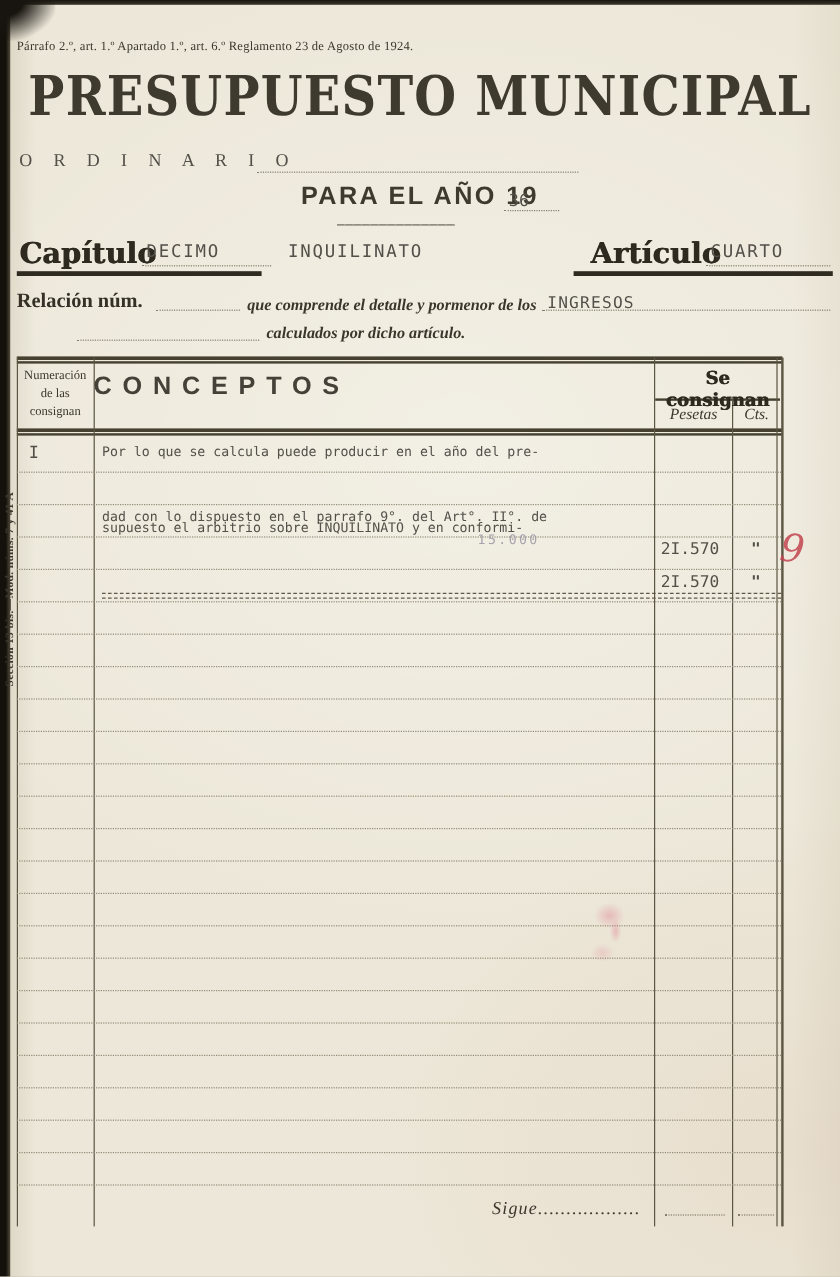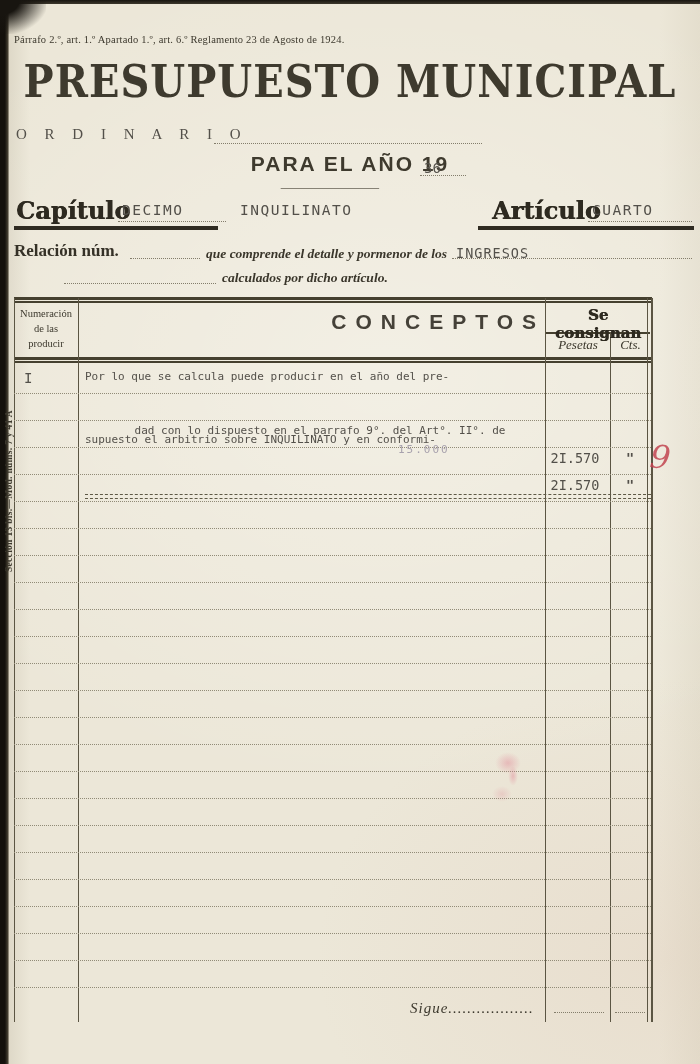--- a/index.html
+++ b/index.html
@@ -49,21 +49,21 @@
   .rel-clause{left:206px;top:246px;font-size:13.5px;font-weight:bold;}
   .rel-typed{left:456px;top:245px;font-size:13.5px;letter-spacing:1px;}
   .rel-clause2{left:222px;top:270px;font-size:13.5px;font-weight:bold;text-align:right;}
 
   .hrule{position:absolute;background:#45402f;height:1.5px;}
   .hrule.heavy{height:2.5px;}
   .vrule{position:absolute;width:1.3px;background:#5b5543;}
 
   .col1-head{left:14px;top:306px;width:64px;text-align:center;font-size:10.5px;line-height:1.45;
              white-space:pre-line;color:#3c382d;}
-  .conceptos{left:78px;top:310px;width:467px;text-align:right;font-family:"Liberation Sans",sans-serif;
+  .conceptos{left:78px;top:310px;width:467px;text-align:left;font-family:"Liberation Sans",sans-serif;
              font-weight:bold;font-size:21px;letter-spacing:9px;color:#45413а;color:#454138;}
   .consignan{left:546px;top:306px;width:104px;text-align:center;font-size:15px;}
   .pesetas-head{left:546px;top:337px;width:64px;text-align:center;font-size:13px;}
   .cts-head{left:611px;top:337px;width:39px;text-align:center;font-size:13px;}
 
   .dotrow{position:absolute;left:14px;width:637px;height:0;border-top:1.3px dotted #918b77;}
 
   .partida{left:24px;top:370px;font-size:14px;letter-spacing:1px;}
   .cline{left:85px;width:470px;font-size:11px;white-space:pre;}
   .pencil{left:398px;top:443px;font-size:11px;color:#9b94a4;letter-spacing:2px;opacity:.85;}
@@ -125,21 +125,21 @@
 
   <div class="vrule" style="left:14px;top:298px;height:724px;"></div>
   <div class="vrule" style="left:78px;top:298px;height:724px;"></div>
   <div class="vrule" style="left:545px;top:298px;height:724px;"></div>
   <div class="vrule" style="left:610px;top:332px;height:690px;"></div>
   <div class="vrule" style="left:647px;top:298px;height:724px;"></div>
   <div class="vrule" style="left:651px;top:298px;height:724px;width:2px;"></div>
 
   <div class="abs col1-head printed">Numeración
 de las
-producir</div>
+consignan</div>
   <div class="abs conceptos">CONCEPTOS</div>
   <div class="abs consignan gothic">Se consignan</div>
   <div class="abs pesetas-head printed ital">Pesetas</div>
   <div class="abs cts-head printed ital">Cts.</div>
 
   <div id="rows">
       <div class="dotrow" style="top: 393px;"></div>
       <div class="dotrow" style="top: 420px;"></div>
       <div class="dotrow" style="top: 447px;"></div>
       <div class="dotrow" style="top: 474px;"></div>
@@ -160,21 +160,21 @@
       <div class="dotrow" style="top: 879px;"></div>
       <div class="dotrow" style="top: 906px;"></div>
       <div class="dotrow" style="top: 933px;"></div>
       <div class="dotrow" style="top: 960px;"></div>
       <div class="dotrow" style="top: 987px;"></div>
     </div>
 
   <div class="abs typed partida">I</div>
   <div class="abs typed cline" style="top:370px;">Por lo que se calcula puede producir en el año del pre-</div>
   <div class="abs typed cline" style="top:397px;margin-top:36px;">supuesto el arbitrio sobre INQUILINATO y en conformi-</div>
-  <div class="abs typed cline" style="top:424px;text-align:center;">dad con lo dispuesto en el parrafo 9°. del Art°. II°. de</div>
+  <div class="abs typed cline" style="top:424px;">dad con lo dispuesto en el parrafo 9°. del Art°. II°. de</div>
   <div class="abs typed pencil">15.000</div>
 
   <div class="abs typed amt" style="top:450px;">2I.570</div>
   <div class="abs typed cts-amt" style="top:450px;">"</div>
   <div class="abs typed amt" style="top:477px;">2I.570</div>
   <div class="abs typed cts-amt" style="top:477px;">"</div>
   <div class="ddash" style="left:85px;top:494px;width:566px;"></div>
 
   <div class="abs sigue printed">Sigue..................</div>
   <div class="dots" style="left:554px;top:1012px;width:50px;"></div>

